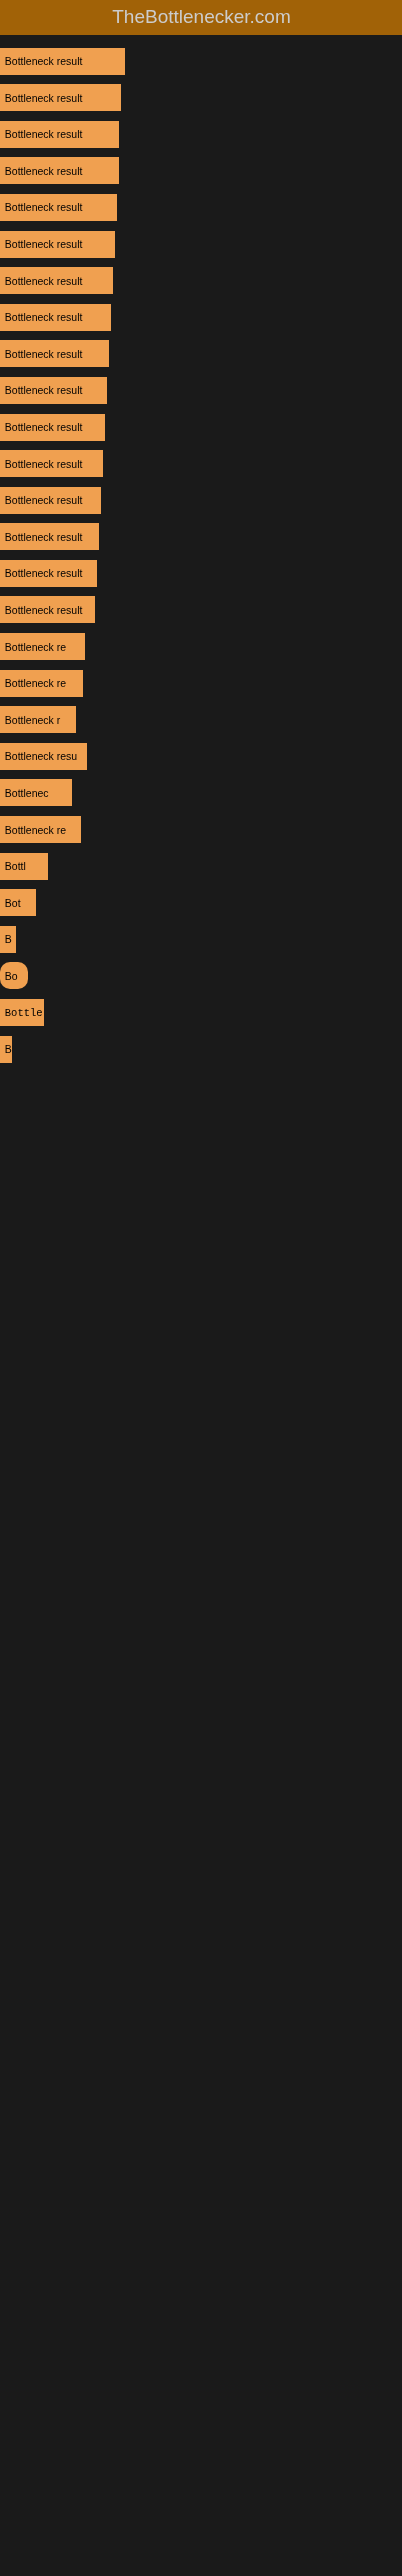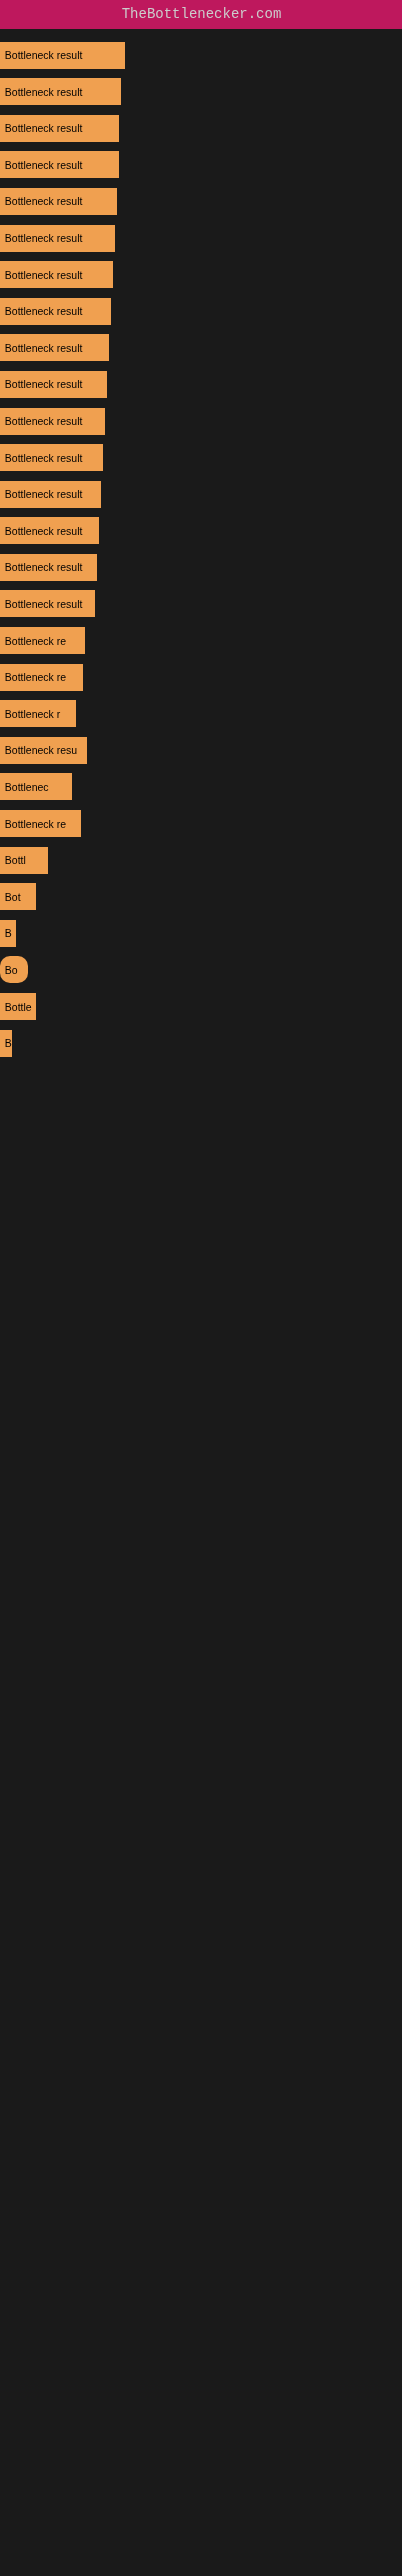--- a/index.html
+++ b/index.html
@@ -12,24 +12,23 @@
       background-color: #1a1a1a;
       width: 403px;
       min-height: 2576px;
       font-family: Arial, sans-serif;
       position: relative;
     }
 
     .page-title {
       text-align: center;
       color: #cccccc;
-      font-size: 14px;
+      font-size: 19px;
       padding: 6.4px 0;
-      background-color: #be185d;
-      font-family: Liberation Mono, monospace;
+      background-color: #a16207;
     }
 
     .bars-container {
       padding: 8px 0;
     }
 
     .bar-row {
       display: flex;
       align-items: center;
       margin-bottom: 0px;
@@ -179,21 +178,21 @@
       <div class="bar" style="width: 16px;">
         <span>B</span>
       </div>
     </div>
     <div class="bar-row">
       <div class="bar" style="width: 28px; border-radius: 10px;">
         <span>Bo</span>
       </div>
     </div>
     <div class="bar-row">
-      <div class="bar" style="width: 36px;">
+      <div class="bar" style="width: 44px; font-family: Liberation Mono, monospace;">
         <span>Bottle</span>
       </div>
     </div>
     <div class="bar-row">
       <div class="bar" style="width: 12px;">
         <span>B</span>
       </div>
     </div>
   </div>
 

